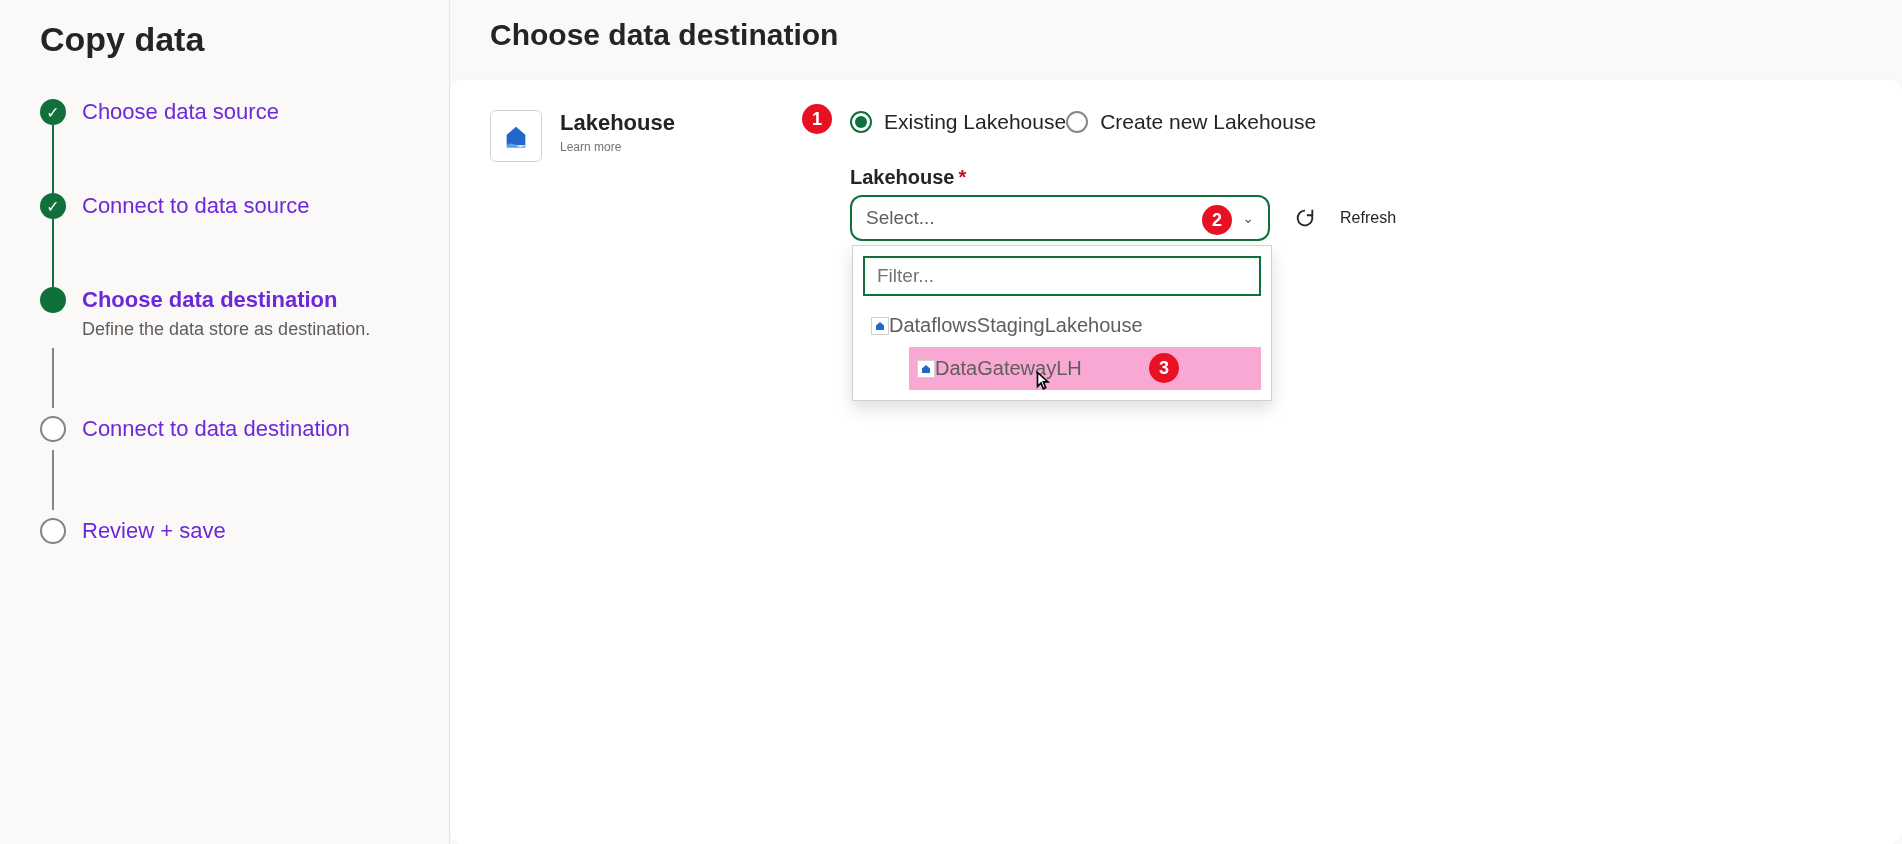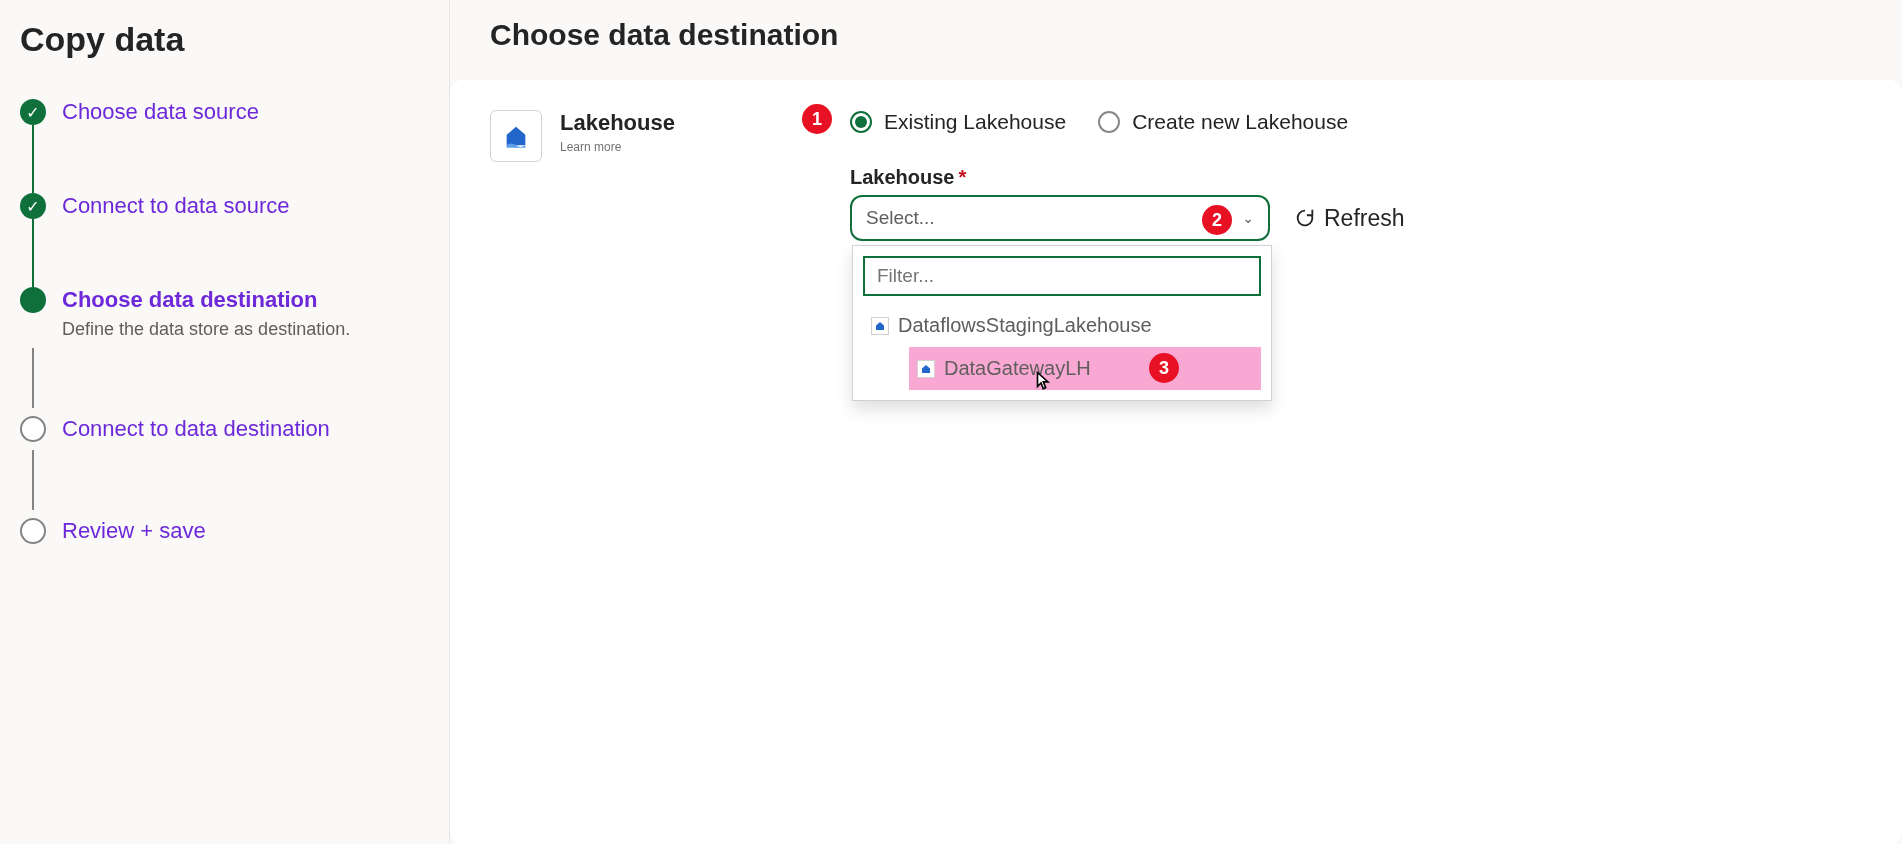--- a/index.html
+++ b/index.html
@@ -9,21 +9,21 @@
     background: #fff;
     color: #242424;
     display: flex;
     height: 844px;
     width: 1902px;
     overflow: hidden;
   }
   
   .sidebar {
     width: 450px;
-    padding: 12px 36px 0 20px;
+    padding: 12px 36px 0 40px;
     background: #faf9f8;
     border-right: 1px solid #e6e6e6;
   }
   .sidebar h1 {
     font-size: 34px;
     font-weight: 700;
     margin: 8px 0 40px 0;
   }
   .steps { position: relative; }
   .step { display: flex; align-items: flex-start; position: relative; }
@@ -61,21 +61,21 @@
   .tile {
     width:52px; height:52px; border:1px solid #d1d1d1; border-radius:6px;
     display:flex; align-items:center; justify-content:center; margin-right:18px;
     background:#fff;
   }
   .tile svg { width:28px; height:28px; }
   .dest-title { font-size:22px; font-weight:700; }
   .dest-link { font-size:12px; color:#737373; margin-top:4px; cursor:pointer; }
   
   .config { flex:1; position:relative; }
-  .radio-row { display:flex; gap:32px; align-items:flex-start; margin-bottom:32px; }
+  .radio-row { display:flex; align-items:flex-start; margin-bottom:32px; }
   .radio {
     display:flex; align-items:center; cursor:pointer; font-size:21px;
   }
   .radio-circle {
     width:22px; height:22px; border-radius:50%; border:2px solid #8a8886;
     margin-right:12px; display:flex; align-items:center; justify-content:center;
   }
   .radio.selected .radio-circle { border-color:#0f703b; }
   .radio.selected .radio-dot {
     width:12px; height:12px; border-radius:50%; background:#0f703b;
@@ -83,34 +83,34 @@
   .field-label { font-size:20px; font-weight:600; margin-bottom:6px; }
   .req { color:#c50f1f; margin-left:4px; }
   .select-row { display:flex; align-items:center; gap:24px; }
   .select {
     width:420px; height:46px; border:2px solid #0f703b; border-radius:12px;
     display:flex; align-items:center; justify-content:space-between;
     padding:0 14px; font-size:19px; color:#605e5c; cursor:pointer; background:#fff;
     position:relative;
   }
   .chev { font-size:14px; color:#605e5c; }
-  .refresh { display:flex; align-items:center; gap:8px; font-size:23px; cursor:pointer; }
+  .refresh { display:flex; align-items:center; gap:24px; font-size:16px; cursor:pointer; }
   .refresh svg { width:22px; height:22px; }
   
   .dropdown {
     position:absolute; top:48px; left:0; width:420px; background:#fff;
     border:1px solid #d1d1d1; box-shadow:0 8px 16px rgba(0,0,0,.13);
     padding:10px; z-index:5;
   }
   .filter {
     width:100%; height:40px; border:2px solid #0f703b; padding:0 12px;
     font-size:19px; margin-bottom:8px; outline:none;
   }
   .option {
-    display:flex; align-items:center; gap:9px; padding:10px 8px;
+    display:flex; align-items:center; gap:0; padding:10px 8px;
     font-size:20px; cursor:pointer;
   }
   .option.hover { background:#f9a8d4;margin-left:46px; }
   .opt-icon {
     width:18px; height:18px; background:#fff; border:1px solid #d1d1d1;
     display:flex; align-items:center; justify-content:center;
   }
   .opt-icon svg { width:12px; height:12px; }
   
   .callout {

